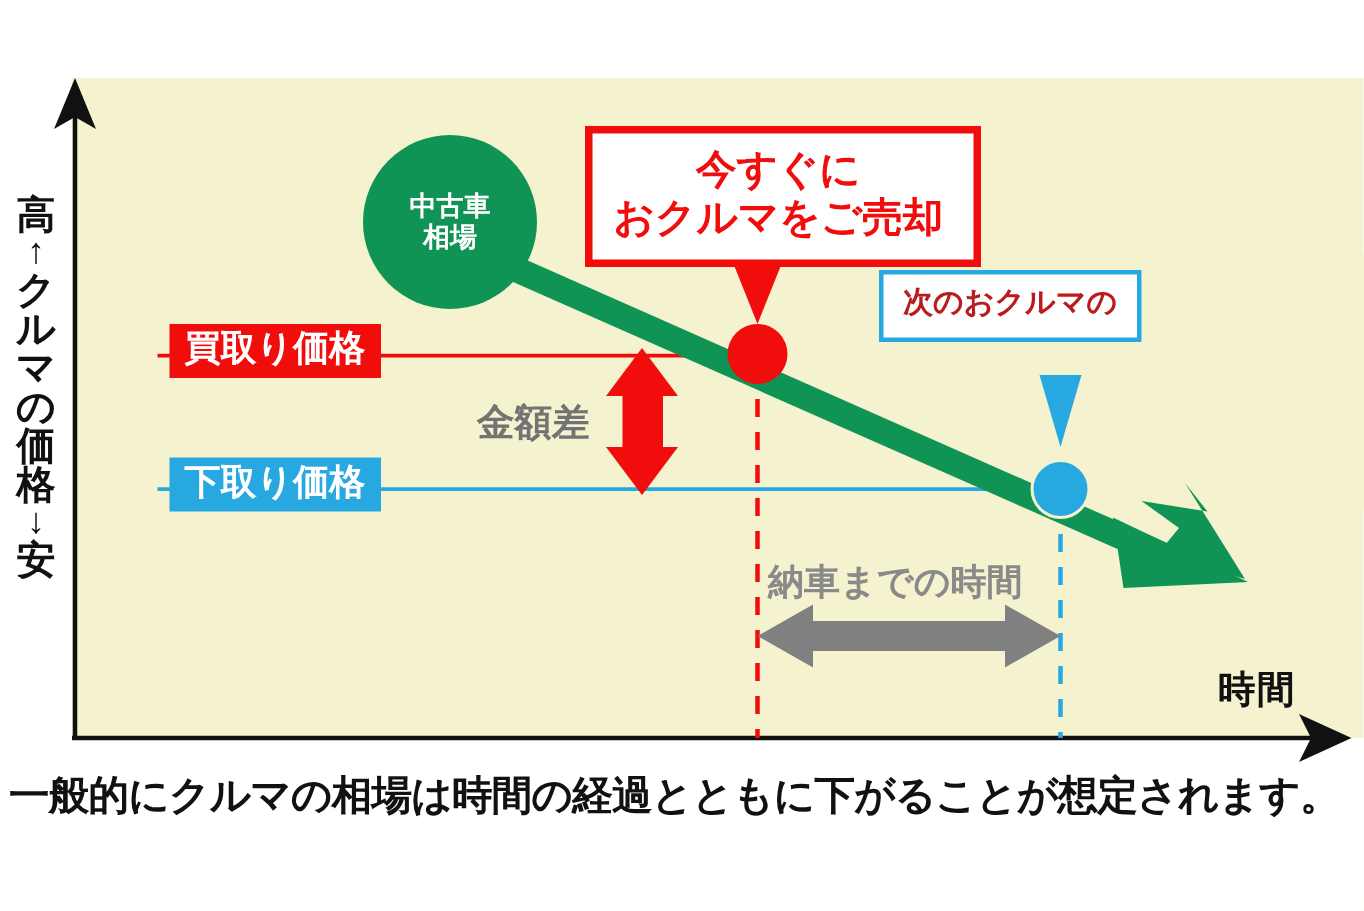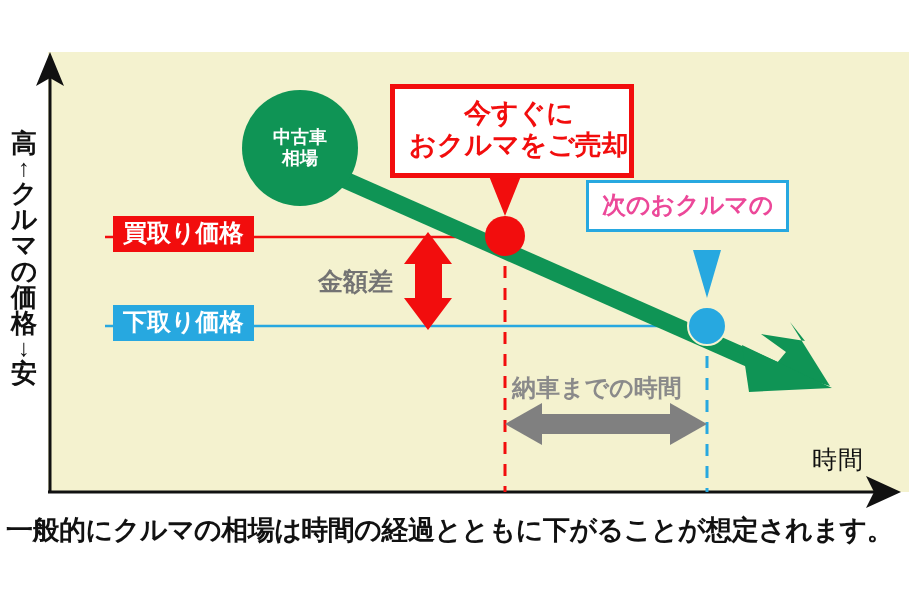--- a/index.html
+++ b/index.html
@@ -55,21 +55,21 @@
   .y-axis-label .arrow-ch {
     font-size: 24px;
   }
 
   
   .x-axis-label {
     position: absolute;
     left: 812px;
     top: 443px;
     font-size: 25px;
-    font-weight: normal;
+    font-weight: bold;
     color: #111111;
     letter-spacing: 1px;
   }
 
   
   .price-tag {
     position: absolute;
     font-size: 24px;
     font-weight: bold;
     color: #ffffff;
@@ -118,28 +118,28 @@
     font-weight: bold;
     line-height: 1.18;
     white-space: nowrap;
   }
   .callout.red {
     left: 390px;
     top: 84px;
     border: 5px solid #f20d0d;
     color: #f20d0d;
     font-size: 27px;
-    padding: 9px 0 11px 14px;
+    padding: 9px 20px 11px 14px;
   }
   .callout.blue {
     left: 586px;
     top: 180px;
     border: 3px solid #27a8e0;
-    color: #ec4899;
-    font-size: 24px;
+    color: #b91c1c;
+    font-size: 20px;
     padding: 8px 13px 10px 13px;
   }
 
   
   .diff-label {
     position: absolute;
     left: 318px;
     top: 265px;
     font-size: 25px;
     font-weight: bold;

